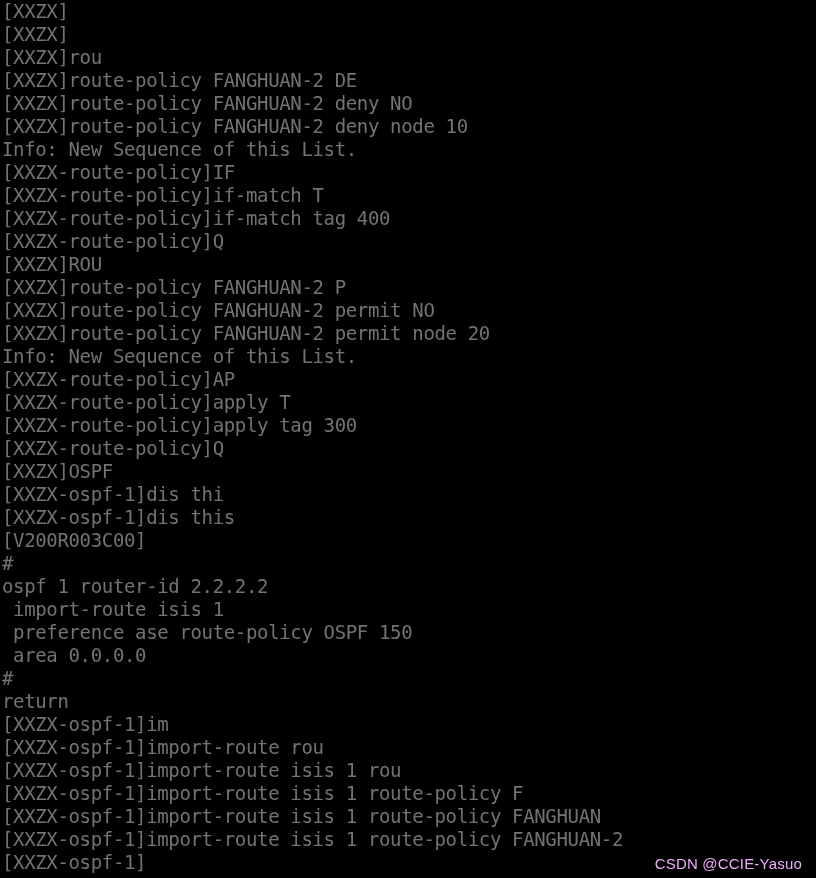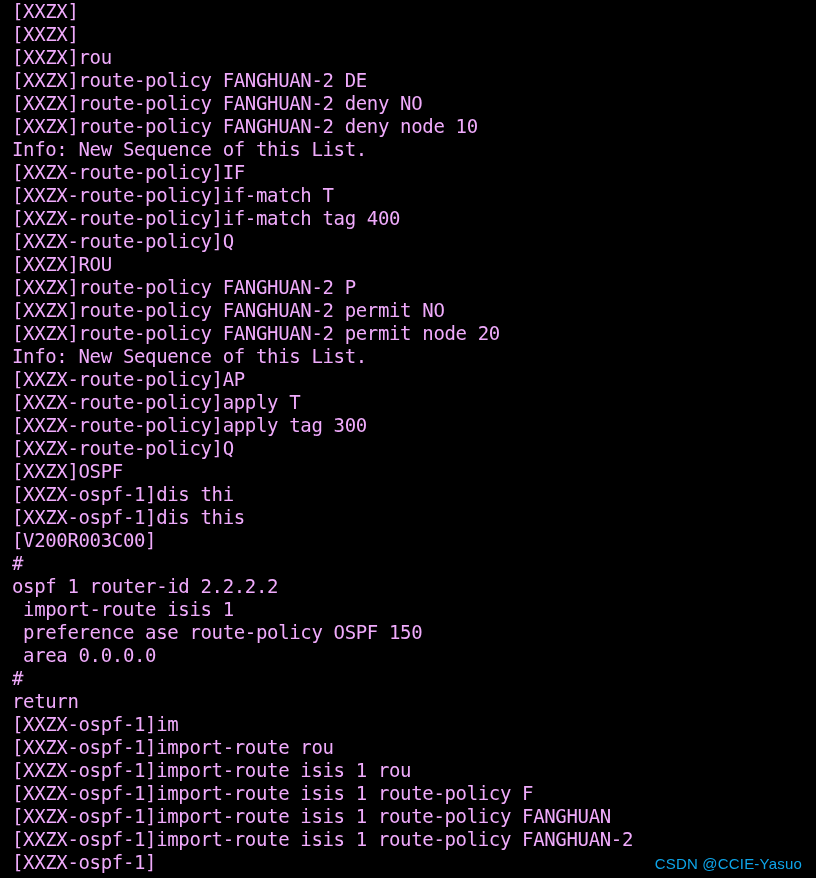--- a/index.html
+++ b/index.html
@@ -34,34 +34,33 @@
     letter-spacing: -0.35px;
     color: #00e0e0;
     white-space: pre;
     -webkit-font-smoothing: none;
     font-smooth: never;
   }
   .term-line {
     display: block;
     height: 23px;
     white-space: pre;
-    color: #f0abfc;
-    margin-left: 10px;
+    color: #737373;
   }
   #watermark {
     position: absolute;
     right: 14px;
     bottom: 6px;
     font-family: "Liberation Sans", "DejaVu Sans", sans-serif;
     font-size: 15px;
     color: #9a9a9a;
     letter-spacing: 0.2px;
     white-space: pre;
     pointer-events: none;
   }
 </style>
 </head>
 <body style="background: rgb(0, 0, 0);">
 
 <div id="terminal" style="background: rgb(0, 0, 0);">
   <div id="console-output" style="color: rgb(0, 224, 224);"><span class="term-line">[XXZX]</span><span class="term-line">[XXZX]</span><span class="term-line">[XXZX]rou</span><span class="term-line">[XXZX]route-policy FANGHUAN-2 DE</span><span class="term-line">[XXZX]route-policy FANGHUAN-2 deny NO</span><span class="term-line">[XXZX]route-policy FANGHUAN-2 deny node 10</span><span class="term-line">Info: New Sequence of this List.</span><span class="term-line">[XXZX-route-policy]IF</span><span class="term-line">[XXZX-route-policy]if-match T</span><span class="term-line">[XXZX-route-policy]if-match tag 400</span><span class="term-line">[XXZX-route-policy]Q</span><span class="term-line">[XXZX]ROU</span><span class="term-line">[XXZX]route-policy FANGHUAN-2 P</span><span class="term-line">[XXZX]route-policy FANGHUAN-2 permit NO</span><span class="term-line">[XXZX]route-policy FANGHUAN-2 permit node 20</span><span class="term-line">Info: New Sequence of this List.</span><span class="term-line">[XXZX-route-policy]AP</span><span class="term-line">[XXZX-route-policy]apply T</span><span class="term-line">[XXZX-route-policy]apply tag 300</span><span class="term-line">[XXZX-route-policy]Q</span><span class="term-line">[XXZX]OSPF</span><span class="term-line">[XXZX-ospf-1]dis thi</span><span class="term-line">[XXZX-ospf-1]dis this</span><span class="term-line">[V200R003C00]</span><span class="term-line">#</span><span class="term-line">ospf 1 router-id 2.2.2.2</span><span class="term-line"> import-route isis 1</span><span class="term-line"> preference ase route-policy OSPF 150</span><span class="term-line"> area 0.0.0.0</span><span class="term-line">#</span><span class="term-line">return</span><span class="term-line">[XXZX-ospf-1]im</span><span class="term-line">[XXZX-ospf-1]import-route rou</span><span class="term-line">[XXZX-ospf-1]import-route isis 1 rou</span><span class="term-line">[XXZX-ospf-1]import-route isis 1 route-policy F</span><span class="term-line">[XXZX-ospf-1]import-route isis 1 route-policy FANGHUAN</span><span class="term-line">[XXZX-ospf-1]import-route isis 1 route-policy FANGHUAN-2</span><span class="term-line">[XXZX-ospf-1]</span></div>
-  <div id="watermark" style="color: #0ea5e9;">CSDN @CCIE-Yasuo</div>
+  <div id="watermark" style="color: #f0abfc;">CSDN @CCIE-Yasuo</div>
 </div>
 
 </body></html>

